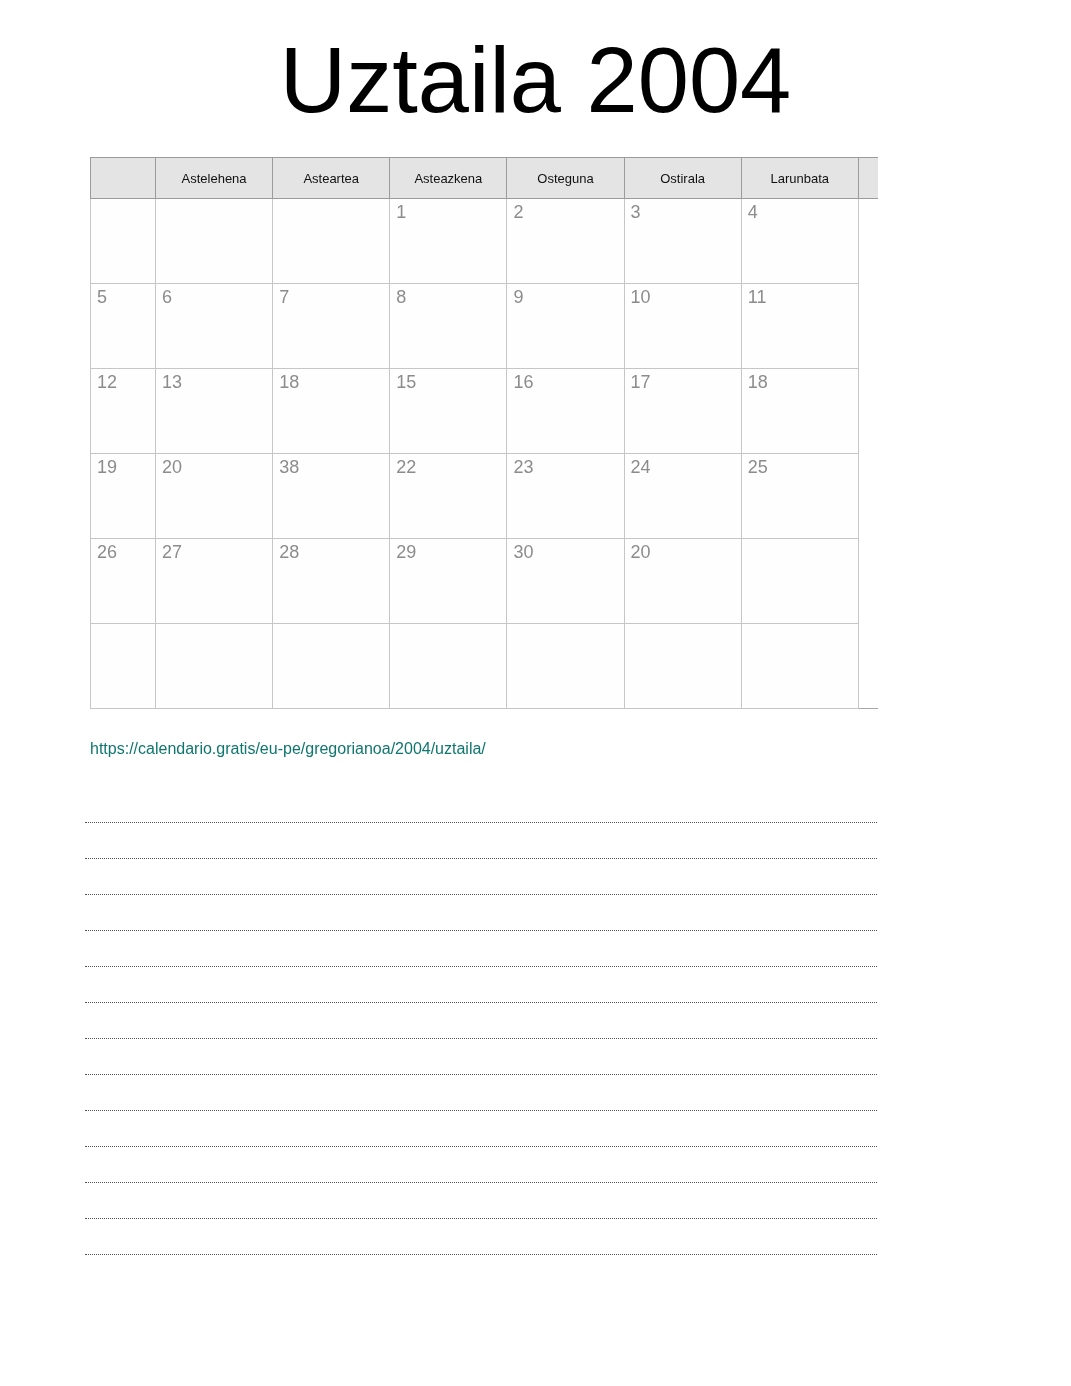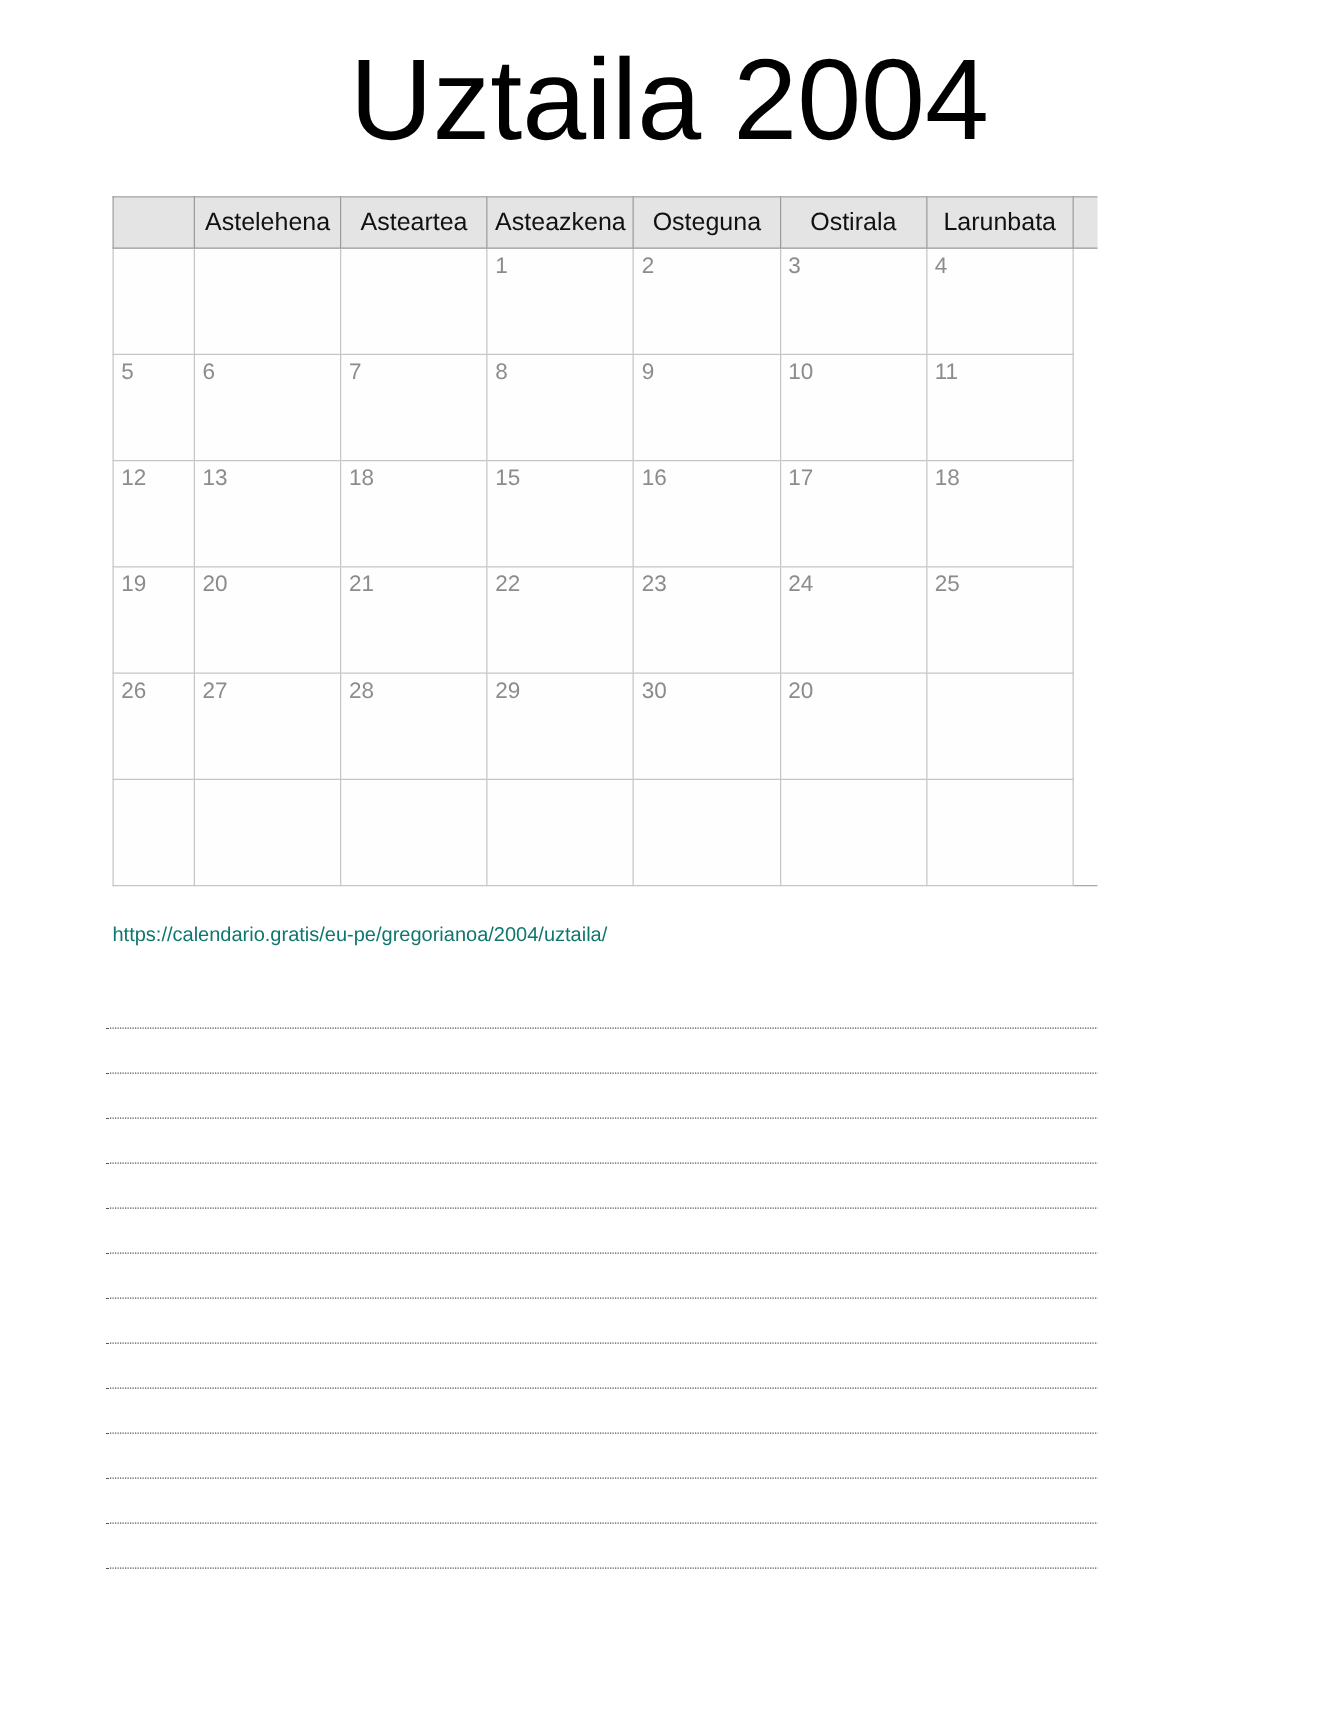--- a/index.html
+++ b/index.html
@@ -40,21 +40,21 @@
   th.corner-cell {
     width: 64px;
     background: #e4e4e4;
     border: 1px solid #9b9b9b;
     padding: 0;
   }
   th.weekday-cell {
     height: 40px;
     background: #e4e4e4;
     border: 1px solid #9b9b9b;
-    font-size: 20px;
+    font-size: 13px;
     font-weight: 400;
     color: #111111;
     text-align: center;
     padding: 0;
   }
   td.day-cell {
     height: 84px;
     background: #fefefe;
     border: 1px solid #c6c6c6;
     vertical-align: top;
@@ -188,21 +188,21 @@
           </td>
         </tr>
         <tr>
           <td class="day-cell">
             <span class="day-number">19</span>
           </td>
           <td class="day-cell">
             <span class="day-number">20</span>
           </td>
           <td class="day-cell">
-            <span class="day-number">21</span>
+            <span class="day-number">38</span>
           </td>
           <td class="day-cell">
             <span class="day-number">22</span>
           </td>
           <td class="day-cell">
             <span class="day-number">23</span>
           </td>
           <td class="day-cell">
             <span class="day-number">24</span>
           </td>

